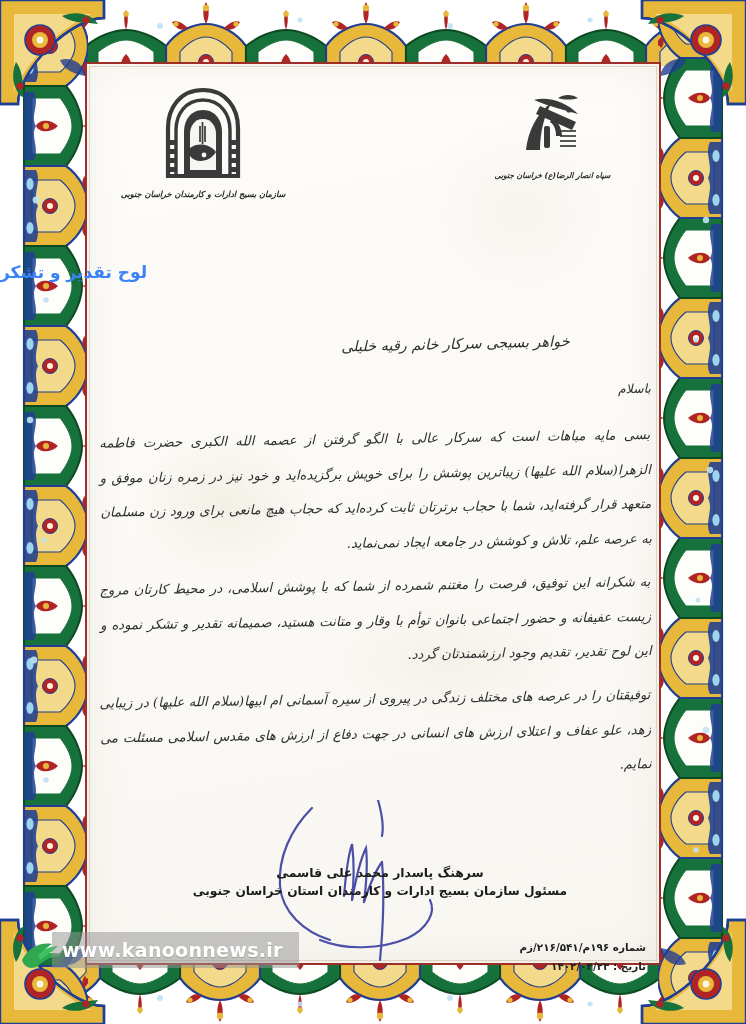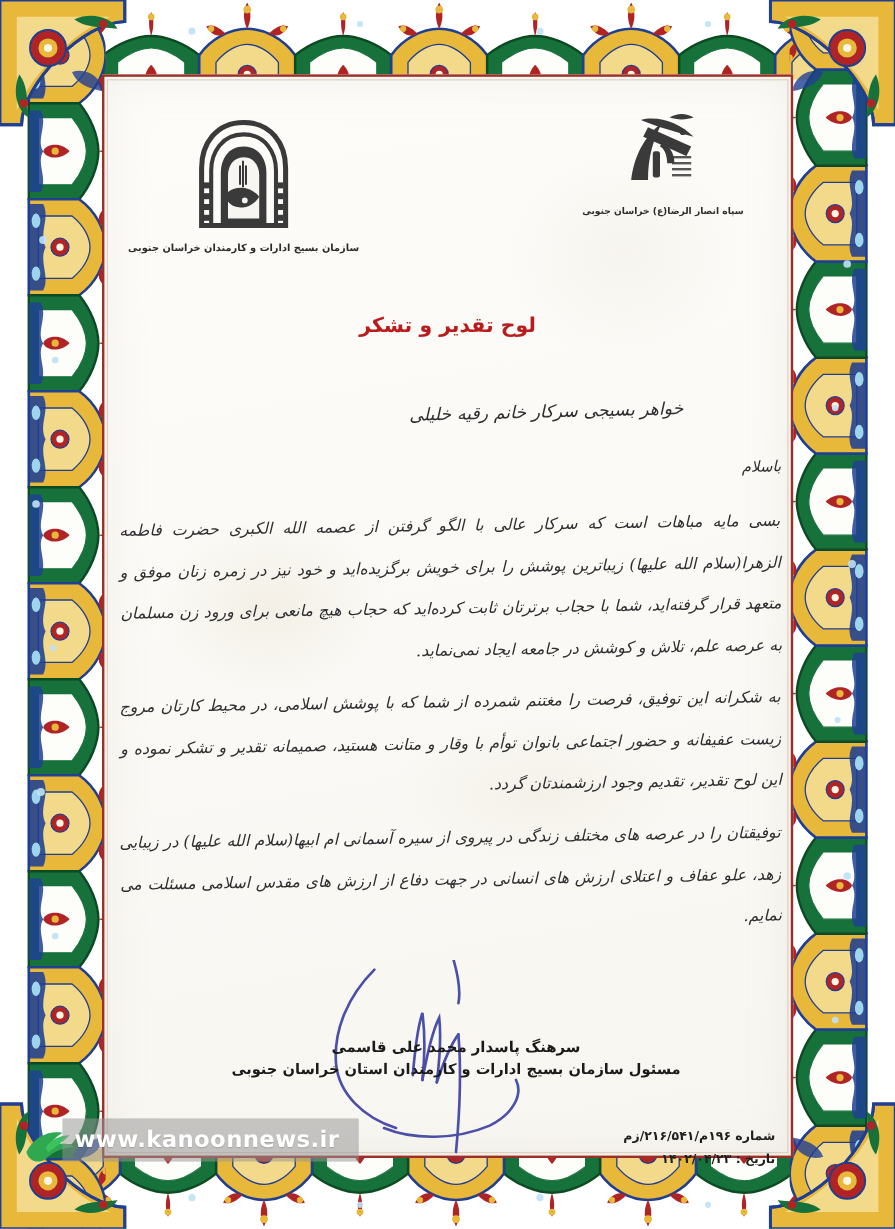--- a/index.html
+++ b/index.html
@@ -28,37 +28,37 @@
       background:radial-gradient(ellipse at 50% 50%,rgba(205,186,150,.16),rgba(205,186,150,0) 70%);}
   .s2{left:330px;top:600px;width:240px;height:120px;
       background:radial-gradient(ellipse at 50% 50%,rgba(208,192,160,.13),rgba(208,192,160,0) 70%);}
   .s3{left:420px;top:120px;width:200px;height:180px;
       background:radial-gradient(ellipse at 50% 50%,rgba(200,185,155,.10),rgba(200,185,155,0) 70%);}
 
   
   .header{position:absolute;left:85px;top:70px;width:576px;height:150px;}
 
   .logo-block{position:absolute;text-align:center;}
-  .logo-basij{left:18px;top:28px;width:200px;}
+  .logo-basij{left:18px;top:16px;width:200px;}
   .logo-center{left:188px;top:8px;width:200px;}
   .logo-sepah{left:370px;top:10px;width:195px;}
 
   .logo-caption{font-size:8.2px;color:#2b2b2b;margin-top:3px;
     font-family:"DejaVu Sans",sans-serif;font-weight:bold;letter-spacing:0;
-    line-height:1.3;white-space:nowrap;}
+    line-height:1.3;white-space:nowrap;font-style:italic;}
   .logo-caption.small{font-size:7.6px;}
 
   .basmala{font-size:15px;color:#232323;font-family:"DejaVu Serif",serif;
     font-style:italic;letter-spacing:1px;margin-bottom:1px;}
   .republic{font-size:9.5px;color:#232323;font-family:"DejaVu Serif",serif;
     font-style:italic;margin-top:2px;}
 
   
-  .doc-title{position:absolute;left:0;right:0;top:262px;text-align:center;
-    font-size:17px;font-weight:bold;color:#b91c1c;letter-spacing:.5px;
+  .doc-title{position:absolute;left:0;right:0;top:262px;text-align:left;
+    font-size:17px;font-weight:bold;color:#3b82f6;letter-spacing:.5px;
     font-family:"DejaVu Sans",sans-serif;}
 
   
   .hand{font-family:"DejaVu Serif","Liberation Serif",serif;
     font-style:italic;color:#2e2e30;}
 
   .addressee{position:absolute;right:105px;top:333px;width:300px;
     text-align:left;font-size:14.5px;line-height:1.5;
     transform:rotate(-1.4deg);}
 

